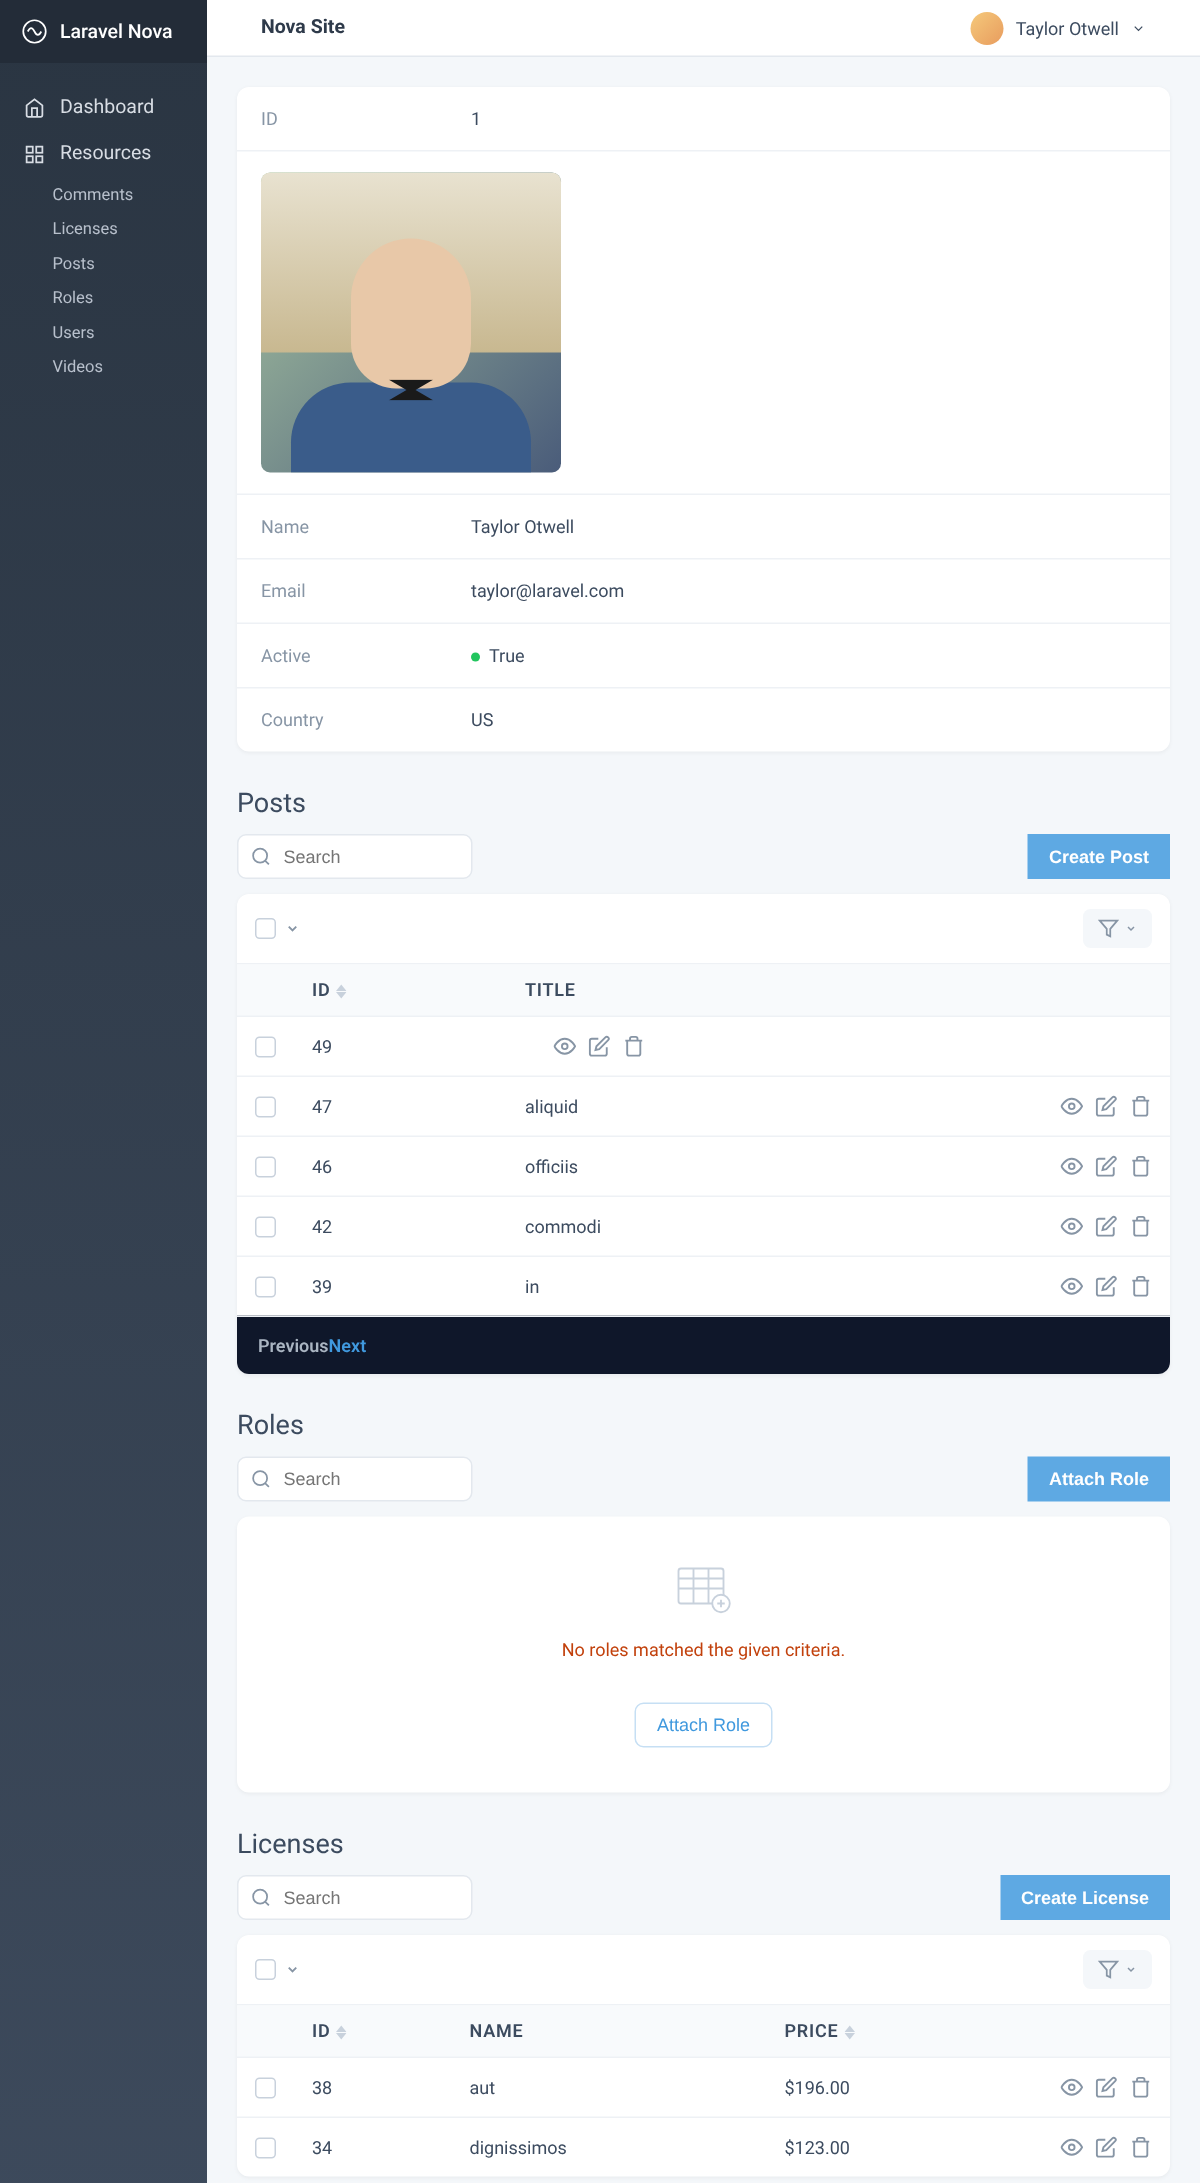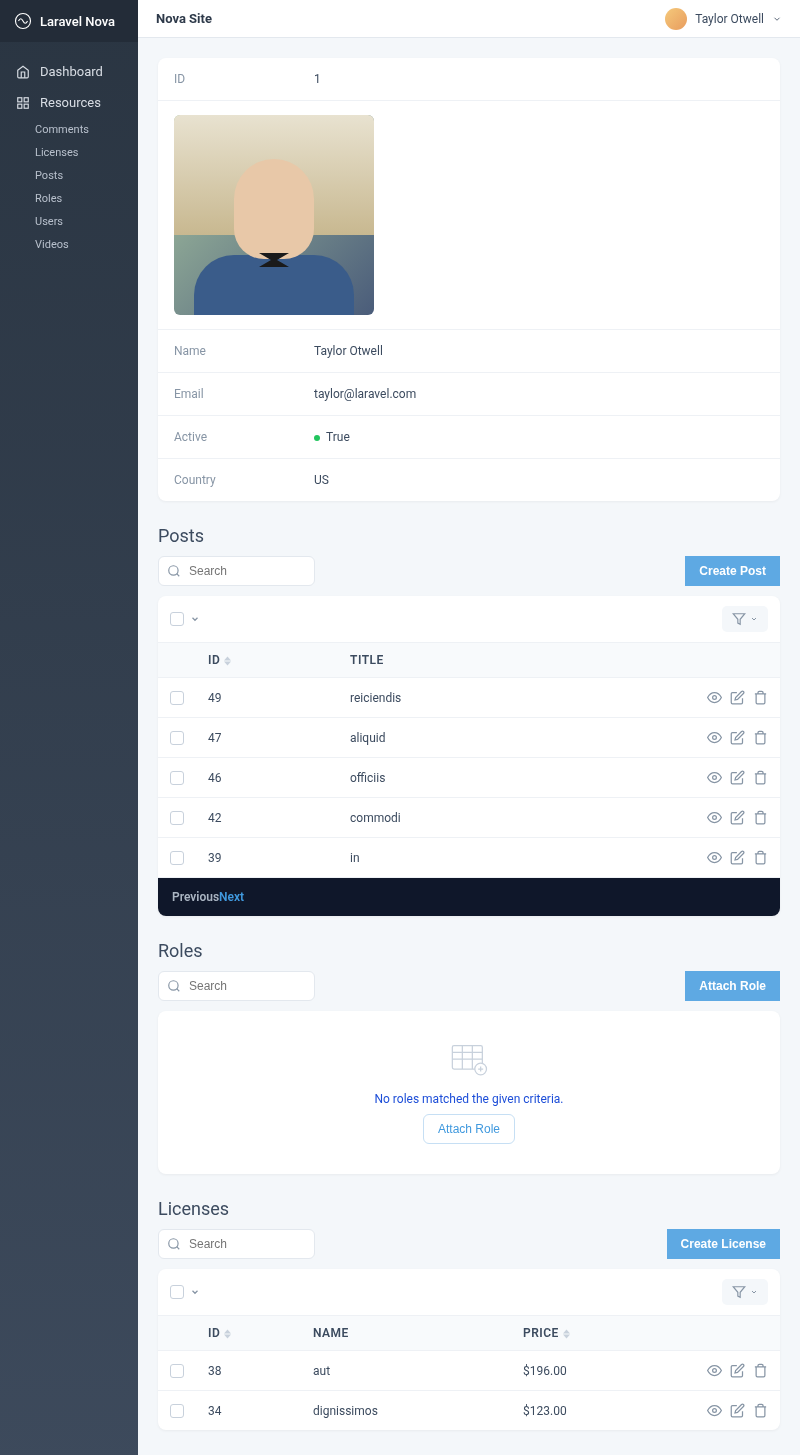--- a/index.html
+++ b/index.html
@@ -6,21 +6,21 @@
     body { font-family: -apple-system, BlinkMacSystemFont, "Segoe UI", Roboto, sans-serif; font-size: 13px; color: #3c4b5f; background: #f4f7fa; }
     .app { display: flex; min-height: 100vh; width: 800px; }
     .sidebar { width: 138px; background: linear-gradient(180deg, #2a3542 0%, #3d4a5c 100%); color: #fff; flex-shrink: 0; }
     .logo { display: flex; align-items: center; padding: 12px 14px; background: #232c38; font-size: 13px; font-weight: 500; gap: 8px; }
     .logo-icon { width: 18px; height: 18px; }
     .nav { padding: 14px 0; }
     .nav-item { display: flex; align-items: flex-end; padding: 8px 16px; font-size: 13px; color: #d8dde4; cursor: pointer; gap: 10px; }
     .nav-subitems { padding-left: 35px; }
     .nav-subitem { padding: 5px 0; font-size: 11px; color: #b8c0cc; cursor: pointer; }
     .main { flex: 1; display: flex; flex-direction: column; }
-    .topbar { height: 38px; background: #fff; display: flex; align-items: center; justify-content: space-between; padding: 0 18px; border-bottom: 1px solid #e3e8ee; }
+    .topbar { height: 38px; background: #fff; display: flex; align-items: center; justify-content: space-between; padding: 0 36px; border-bottom: 1px solid #e3e8ee; }
     .topbar-title { font-size: 13px; font-weight: 700; color: #2e3a4a; }
     .user-menu { display: flex; align-items: center; gap: 8px; font-size: 12px; cursor: pointer; }
     .user-avatar { width: 22px; height: 22px; border-radius: 50%; background: linear-gradient(135deg, #f5c97b, #e89c5e); }
     .content { padding: 20px; flex: 1; }
     .section-header { display: flex; justify-content: space-between; align-items: center; margin-bottom: 12px; }
     .section-title { font-size: 18px; font-weight: 400; color: #3c4b5f; }
     .header-actions { display: flex; gap: 8px; }
     .icon-btn { width: 32px; height: 32px; border-radius: 6px; display: flex; align-items: center; justify-content: center; cursor: pointer; border: none; }
     .icon-btn.white { background: #fff; border: 1px solid #e3e8ee; }
     .icon-btn.primary { background: #4099de; color: #fff; }
@@ -56,21 +56,21 @@
     .col-name { width: 210px; font-size: 12px; color: #3c4b5f; }
     .col-price { flex: 1; font-size: 12px; color: #3c4b5f; }
     .col-actions { width: 80px; display: flex; gap: 8px; justify-content: flex-end; color: #8795a5; }
     .col-actions svg { cursor: pointer; }
     .sort-icon { display: inline-flex; flex-direction: column; margin-left: 4px; vertical-align: middle; }
     .pagination { display: flex; justify-content: flex-start; padding: 12px 14px; background: #0f172a; font-size: 12px; font-weight: 600; border-top: 1px solid #eef1f5; }
     .pagination span { color: #aab5c2; cursor: pointer; }
     .pagination span.active { color: #4099de; }
     .empty-state { text-align: center; padding: 30px 20px; }
     .empty-icon { margin: 0 auto 12px; color: #c8d1dc; }
-    .empty-text { font-size: 12px; color: #1d4ed8; margin-bottom: 8px; }
+    .empty-text { font-size: 12px; color: #c2410c; margin-bottom: 28px; }
     .tb-left { display: flex; align-items: center; }
   </style>
 </head>
 <body>
 
 <div class="app">
   <aside class="sidebar">
     <div class="logo">
       <svg class="logo-icon" viewBox="0 0 24 24" fill="none" stroke="#fff" stroke-width="1.5">
           <circle cx="12" cy="12" r="10"></circle>
@@ -194,21 +194,20 @@
               </span></div>
           <div class="col-title"><span>TITLE</span></div>
           <div class="col-actions"></div>
         </div>
         <div id="posts-rows">
             <div class="table-row">
     <div class="col-check">
                 <div class="checkbox"></div>
               </div>
     <div class="col-id">49</div>
-    <div class="col-title">reiciendis</div>
     <div class="col-actions">
   <svg width="15" height="15" viewBox="0 0 24 24" fill="none" stroke="currentColor" stroke-width="2">
                   <path d="M1 12s4-8 11-8 11 8 11 8-4 8-11 8-11-8-11-8z"></path>
                   <circle cx="12" cy="12" r="3"></circle>
                 </svg>
   <svg width="15" height="15" viewBox="0 0 24 24" fill="none" stroke="currentColor" stroke-width="2">
                   <path d="M11 4H4a2 2 0 00-2 2v14a2 2 0 002 2h14a2 2 0 002-2v-7"></path>
                   <path d="M18.5 2.5a2.121 2.121 0 013 3L12 15l-4 1 1-4 9.5-9.5z"></path>
                 </svg>
   <svg width="15" height="15" viewBox="0 0 24 24" fill="none" stroke="currentColor" stroke-width="2">

